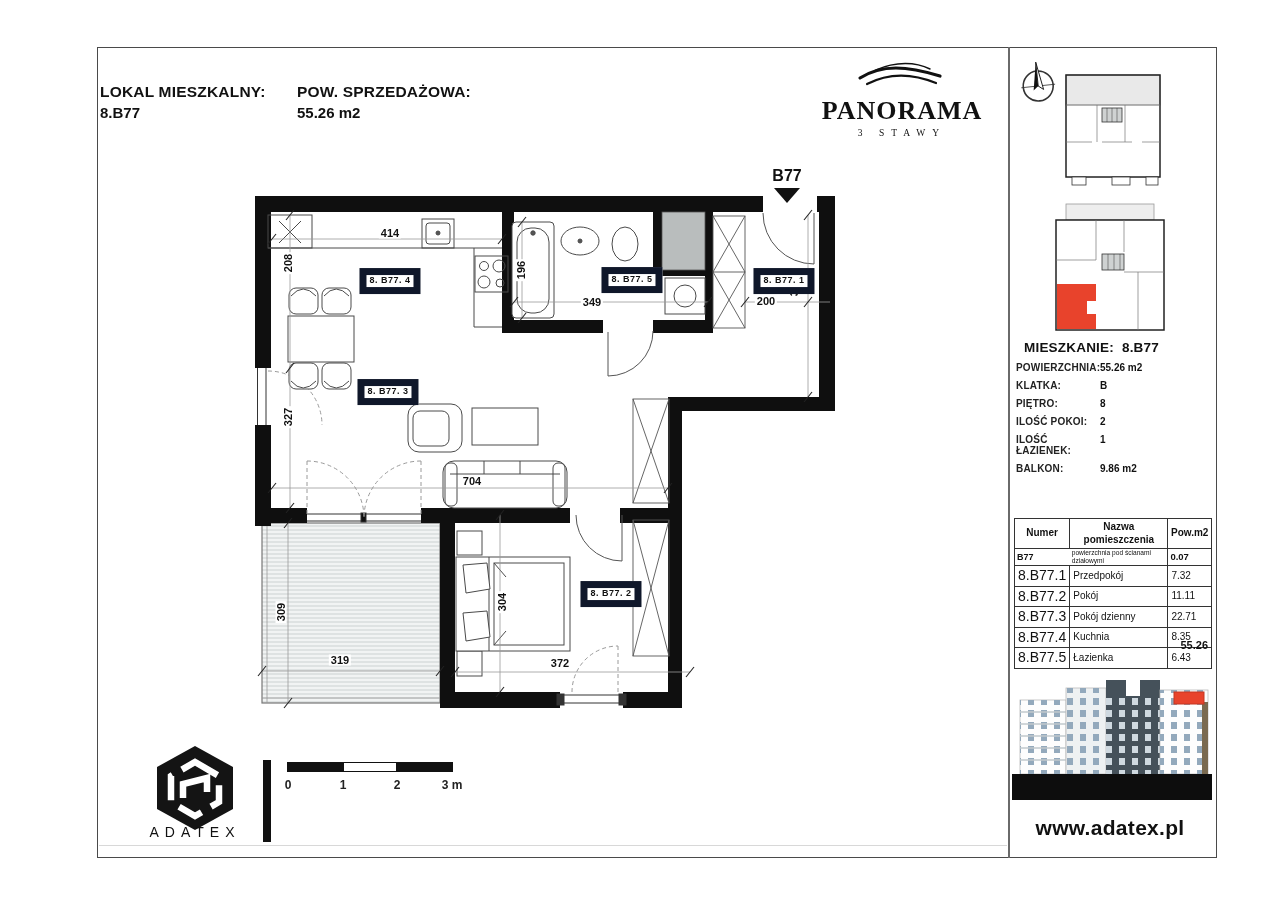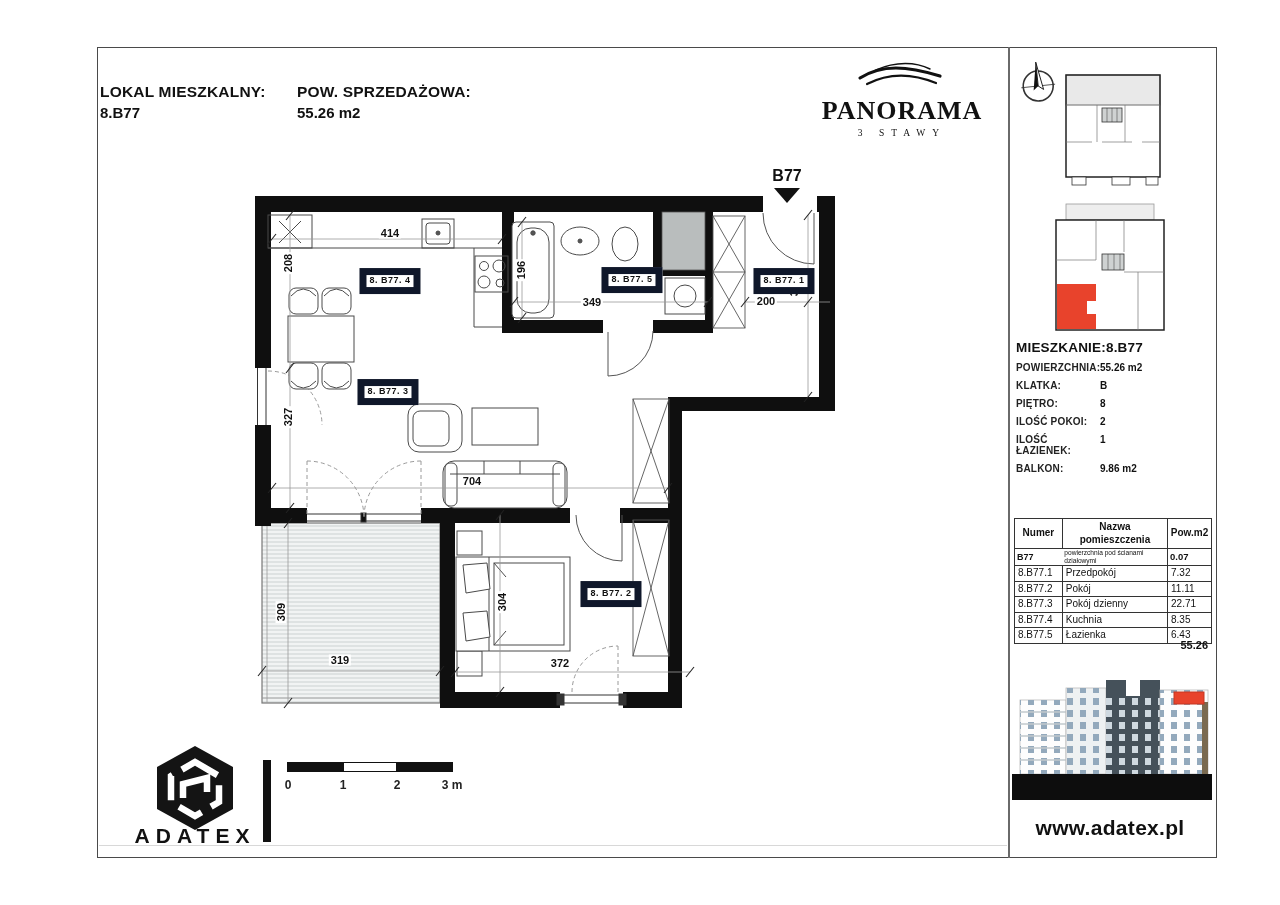--- a/index.html
+++ b/index.html
@@ -19,45 +19,45 @@
   #brand-tagline { font-size:9.5px; letter-spacing:7px; margin-top:4px; font-family:"Liberation Serif", serif; }
   
   .dim { position:absolute; font-size:11px; font-weight:700; color:#111; background:#fff; padding:0 2px; transform:translate(-50%,-50%); white-space:nowrap; line-height:1; }
   .dim.rot { transform:translate(-50%,-50%) rotate(-90deg); }
   .rcode { position:absolute; font-size:9px; font-weight:700; color:#111; background:#fff; border:7px solid #0f172a; padding:1px 3px; transform:translate(-50%,-50%); white-space:nowrap; letter-spacing:0.5px; line-height:1.1; }
   #entrance-label { position:absolute; left:787px; top:176px; transform:translate(-50%,-50%); font-size:16px; font-weight:700; }
   #entrance-arrow { position:absolute; left:787px; top:188px; transform:translateX(-50%); width:0; height:0; border-left:13px solid transparent; border-right:13px solid transparent; border-top:15px solid #111; }
   
   #apt-info { left:1016px; top:340px; width:190px; }
   #apt-title { font-size:13.5px; font-weight:700; letter-spacing:0.2px; }
-  #apt-title span { }
+  #apt-title span { margin-left:8px; }
   .apt-row { display:flex; margin-top:7px; }
   .apt-row .lbl { width:84px; font-size:10px; font-weight:700; color:#222; letter-spacing:0.2px; }
   .apt-row .val { font-size:10px; font-weight:700; color:#111; }
   
   #room-table { left:1014px; top:518px; width:198px; }
   #room-table table { border-collapse:collapse; width:198px; border:1.5px solid #111; }
   #room-table th, #room-table td { border:1px solid #333; padding:1px 3px; font-size:10px; line-height:1.25; }
   #room-table th { font-weight:700; text-align:center; padding:2px 2px; }
-  #room-table td.num { width:48px; font-size:10px; }
+  #room-table td.num { width:48px; font-size:14px; }
   #room-table td.nam { width:106px; }
   #room-table td.are { width:44px; }
   #room-table .note td { padding:0 2px; }
   #room-table .note .n1 { font-size:9px; font-weight:700; border-right:none; }
   #room-table .note .n2 { font-size:6.6px; border-left:none; }
   #room-table .note .n3 { font-weight:700; font-size:9.5px; }
   #table-total { position:absolute; left:1014px; top:639px; width:194px; text-align:right; font-size:11px; font-weight:700; }
   #website { left:1010px; top:816px; width:200px; text-align:center; font-size:21px; font-weight:600; letter-spacing:0.3px; }
   
   #footer-bar { left:263px; top:760px; width:8px; height:82px; background:#111; }
   .scale-seg { position:absolute; top:762px; height:10px; }
   .scale-black { background:#111; }
   .scale-white { background:#fff; border:1.5px solid #111; }
   .scale-tick { position:absolute; top:778px; transform:translateX(-50%); font-size:12px; font-weight:600; color:#222; white-space:nowrap; }
-  #adatex-text { left:130px; top:824px; width:130px; text-align:center; font-size:21px; font-weight:700; letter-spacing:6px; }
+  #adatex-text { left:130px; top:824px; width:130px; text-align:center; font-size:14px; font-weight:400; letter-spacing:6px; }
 </style>
 </head>
 <body>
 
 <div id="page">
 
   <div class="abs" id="sheet-border"></div>
   <div class="abs" id="sidebar-divider"></div>
   <div class="abs" id="bottom-faint"></div>
 

